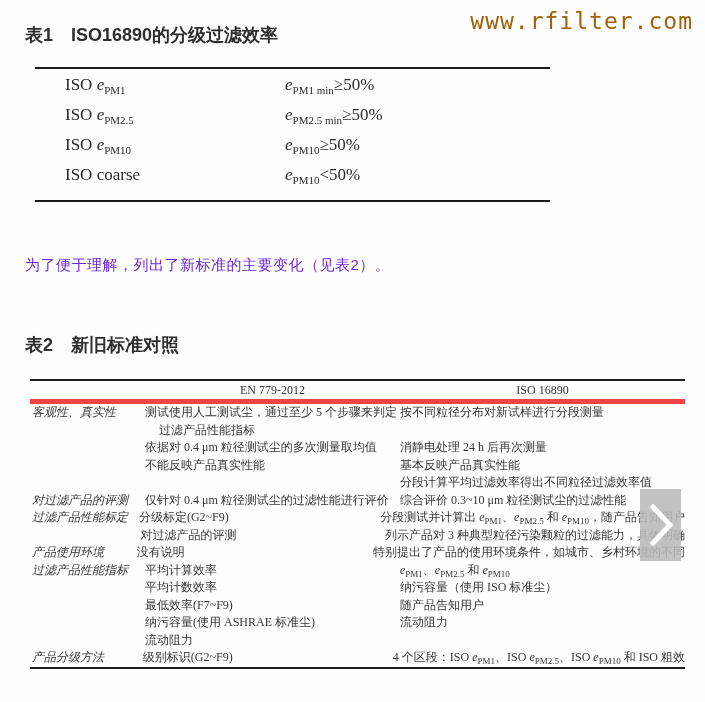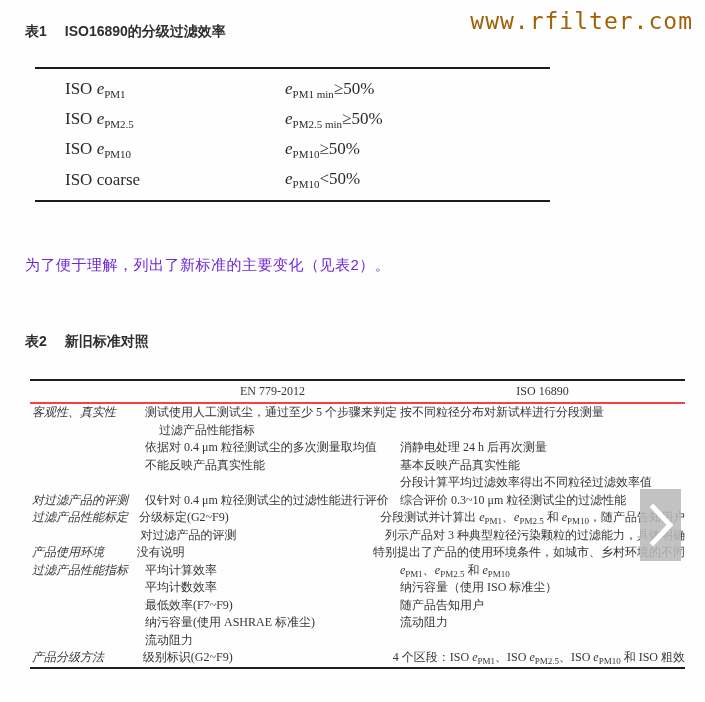--- a/index.html
+++ b/index.html
@@ -6,48 +6,48 @@
   html,body { background:#fff; }
   #screen {
     position:relative; width:705px; height:702px; background:#fefefe;
     font-family:"Liberation Sans", sans-serif; color:#383838; overflow:hidden;
   }
   .wm {
     position:absolute; top:8px; right:12px;
     font-family:"DejaVu Sans Mono","Liberation Mono",monospace;
     font-size:23px; color:#a16207; letter-spacing:1px;
   }
-  .h1 { position:absolute; left:25px; font-size:14px; font-weight:bold; color:#2e2e2e; }
+  .h1 { position:absolute; left:25px; font-size:18px; font-weight:bold; color:#2e2e2e; }
   .h1 .cap { margin-left:18px; }
   #t1-title { top:23px; }
   #t2-title { top:333px; }
 
   
   .t1 {
     position:absolute; left:35px; top:67px; width:515px;
     border-top:2.5px solid #1c1c1c; border-bottom:2.5px solid #1c1c1c;
     padding:6px 0 5px 0;
     font-family:"Liberation Serif","DejaVu Serif",serif; font-size:17px; color:#2b2b2b;
   }
-  .t1row { display:flex; height:30px; align-items:center; }
+  .t1row { display:flex; height:30px; }
   .t1c1 { width:250px; padding-left:30px; }
   .t1c2 { flex:1; }
   .t1 sub { font-size:11px; }
   .seg-i { font-style:italic; font-family:"Liberation Serif",serif; }
 
   
   .para { position:absolute; left:25px; top:256px; font-size:15px; color:#6d28d9; letter-spacing:0.5px; }
 
   
   .t2 {
     position:absolute; left:30px; top:379px; width:655px;
     border-top:2px solid #1e1e1e; border-bottom:2px solid #1e1e1e;
     font-family:"Liberation Serif","DejaVu Serif",serif; font-size:12px; color:#353535;
   }
-  .t2head { display:flex; height:23px; align-items:center; border-bottom:2px solid #ef4444; }
+  .t2head { display:flex; height:23px; align-items:center; border-bottom:5px solid #ef4444; }
   .t2row  { display:flex; height:17.5px; align-items:center; white-space:nowrap; }
   .t2c1 { width:115px; padding-left:2px;font-style:italic; }
   .t2c2 { width:255px; }
   .t2c3 { flex:1; overflow:visible; }
   .t2head .t2c2, .t2head .t2c3 { text-align:center; }
   .t2 sub { font-size:9px; }
   .ind { padding-left:14px; }
 
   
   .next {

